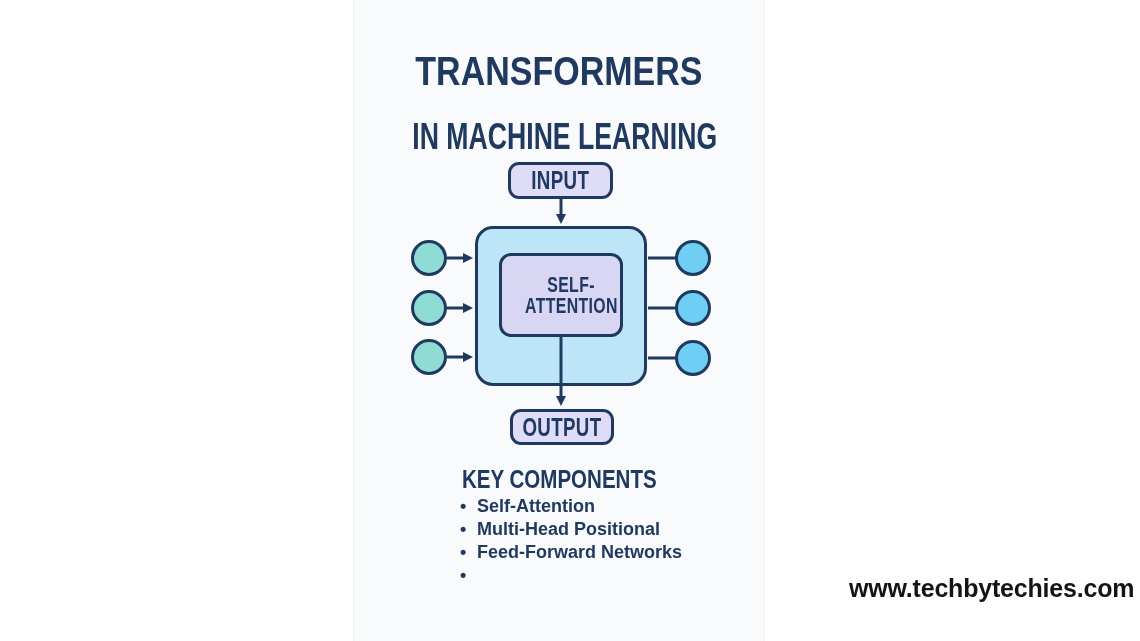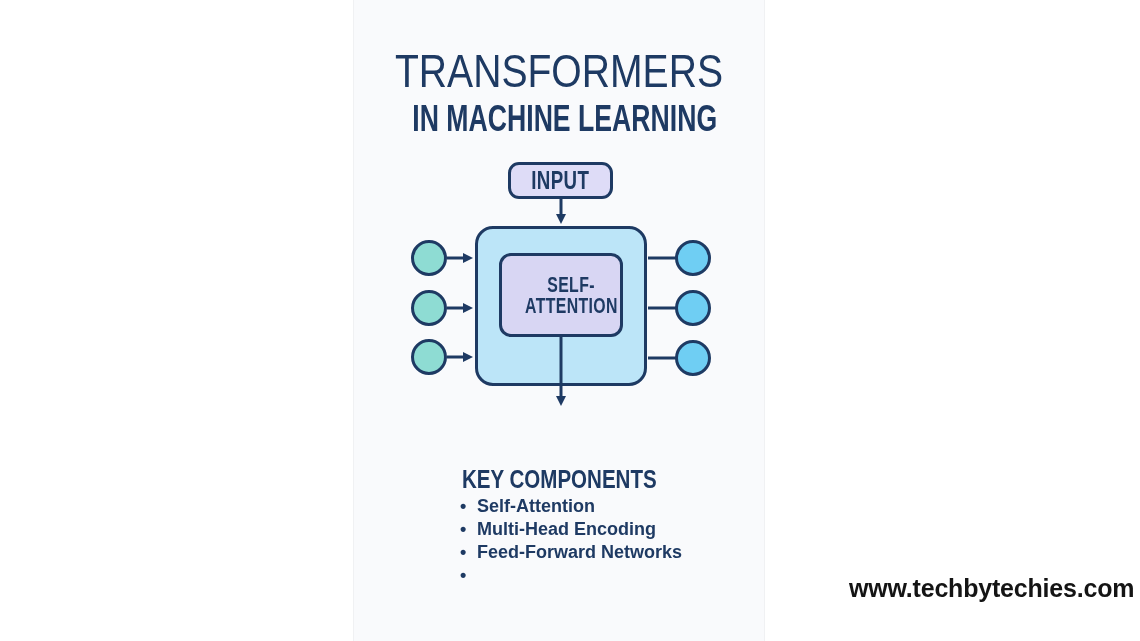--- a/index.html
+++ b/index.html
@@ -12,23 +12,23 @@
   .card{
     position:absolute;left:353px;top:0;width:412px;height:641px;
     background:var(--card-bg,#f9fafc);
     border-left:1px solid rgba(0,0,0,0.035);
     border-right:1px solid rgba(0,0,0,0.035);
   }
   .cond{display:inline-block;transform-origin:center;white-space:nowrap;}
 
   
   .title-block{position:absolute;left:353px;top:46px;width:412px;text-align:center;color:var(--navy,#1e3a63);}
-  .title-line1{font-size:46px;line-height:50px;font-weight:normal;}
+  .title-line1{font-size:40px;line-height:50px;font-weight:bold;}
   .title-line1 .cond{transform:scaleX(0.85);}
-  .title-line2{font-size:37px;line-height:37px;font-weight:bold;margin-top:4px;}
+  .title-line2{font-size:37px;line-height:37px;font-weight:bold;margin-top:22px;}
   .title-line2 .cond{transform:scaleX(0.72);}
 
   
   .dbox{
     position:absolute;display:flex;align-items:center;justify-content:center;
     border:3px solid var(--navy,#1e3a63);color:var(--navy,#1e3a63);font-weight:bold;
   }
   .io-box{background:var(--io-box-fill,#dedcf7);border-radius:11px;font-size:26px;}
   .io-box .cond{transform:scaleX(0.72);letter-spacing:0.5px;}
   .input-box{left:508px;top:162px;width:105px;height:37px;}
@@ -84,20 +84,23 @@
     <span class="cond">INPUT</span>
   </div>
 
   <div class="main-box"></div>
 
   <div class="dbox inner-box">
     <span class="cond">SELF-</span>
     <span class="cond">ATTENTION</span>
   </div>
 
+  <div class="dbox io-box output-box">
+    <span class="cond">OUTPUT</span>
+  </div>
 
   <svg class="conn-svg" viewBox="0 0 1140 641" xmlns="http://www.w3.org/2000/svg">
     <defs>
       <marker id="arrow" markerUnits="userSpaceOnUse" markerWidth="12" markerHeight="12" refX="2" refY="5" orient="auto">
         <path class="arrowhead" d="M0,0 L10,5 L0,10 Z"></path>
       </marker>
     </defs>
 
     <line class="conn" x1="561" y1="199" x2="561" y2="216" marker-end="url(#arrow)"></line>
 
@@ -124,21 +127,21 @@
     <span class="cond">KEY COMPONENTS</span>
   </div>
 
   <div class="key-list">
     <div class="key-row">
       <span class="key-bullet">•</span>
       <span>Self-Attention</span>
     </div>
     <div class="key-row">
       <span class="key-bullet">•</span>
-      <span>Multi-Head Encoding</span>
+      <span>Multi-Head Positional</span>
     </div>
     <div class="key-row">
       <span class="key-bullet">•</span>
       <span>Feed-Forward Networks</span>
     </div>
     <div class="key-row">
       <span class="key-bullet">•</span>
     </div>
   </div>
 

